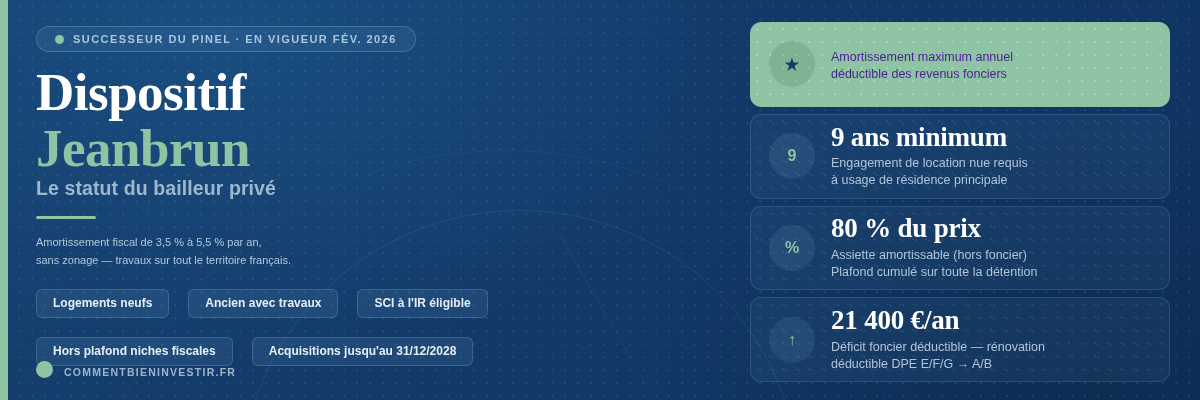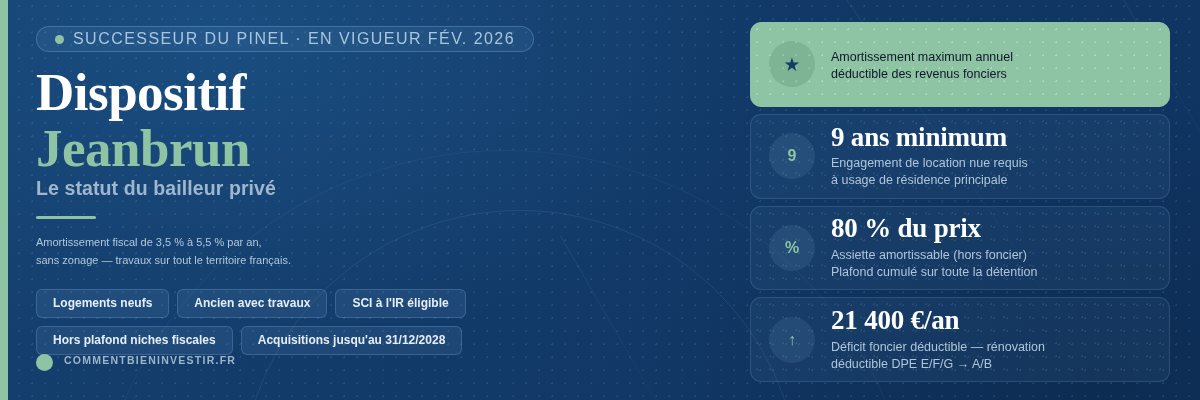--- a/index.html
+++ b/index.html
@@ -60,21 +60,21 @@
   .badge {
     display:inline-flex; align-items:center; gap:9px;
     height:26px; padding:0 18px;
     border:1px solid rgba(160,205,235,.26);
     border-radius:14px;
     background:rgba(120,175,220,.11);
     width:max-content;
   }
   .badge-dot { width:9px; height:9px; border-radius:50%; background:#8ec4a4; flex:none; }
   .badge-text {
-    font-size:16px; font-weight:normal; letter-spacing:1.45px;
+    font-size:11px; font-weight:bold; letter-spacing:1.45px;
     color:#a9c6de; white-space:nowrap;
   }
 
   
   h1 {
     font-family:"Liberation Serif", serif;
     font-size:53px; font-weight:bold; line-height:1.0;
     letter-spacing:-.5px;
   }
   .h-line1 { color:#ffffff; margin-top:14px; }
@@ -86,35 +86,35 @@
   .divider {
     width:60px; height:3px; background:#8ec4a4;
     border-radius:2px; margin-top:16px;
   }
   .body-text {
     margin-top:15px; font-size:11px; line-height:1.62;
     color:#b3c7d9; max-width:460px;
   }
 
   
-  .chips { margin-top:19px; display:flex; flex-wrap:wrap; gap:8px; max-width:452px; }
+  .chips { margin-top:19px; display:flex; flex-wrap:wrap; gap:19px; max-width:452px; }
   .chip {
     display:inline-flex; align-items:center; justify-content:center;
     height:29px; padding:0 16px;
     border:1px solid rgba(155,200,235,.22);
     border-radius:6px;
     background:rgba(120,175,220,.12);
     color:#e4eef6; font-size:12px; font-weight:bold;
     white-space:nowrap;
   }
 
   
   .footer {
-    position:absolute; left:36px; bottom:29px;
-    display:flex; align-items:flex-start; gap:11px;margin-top:16px;
+    position:absolute; left:36px; bottom:22px;
+    display:flex; align-items:flex-end; gap:11px;margin-top:16px;
   }
   .footer-dot { width:17px; height:17px; border-radius:50%; background:#8ec4a4; flex:none; }
   .footer-text {
     font-size:10.5px; font-weight:bold; letter-spacing:1.25px; color:#9db5ca;
   }
 
   
   .card {
     position:relative;
     display:flex; align-items:center; gap:16px;
@@ -152,21 +152,21 @@
   .card-body { position:relative; z-index:1; min-width:0; }
   .card-value {
     font-family:"Liberation Serif", serif;
     font-size:27px; font-weight:bold; line-height:1.05;
     color:#ffffff; letter-spacing:-.2px; white-space:nowrap;
   }
   .card.highlight .card-value { color:#163a66; }
   .card-desc {
     margin-top:4px; font-size:12.5px; line-height:1.38; color:#b0c5d8;
   }
-  .card.highlight .card-desc { color:#0f172a; }
+  .card.highlight .card-desc { color:#4c1d95; }
 </style>
 </head>
 <body>
 
 <div id="stage">
   <div class="dots"></div>
   <div class="arc arc-a"></div>
   <div class="arc arc-b"></div>
   <div class="diag diag-1"></div>
   <div class="diag diag-2"></div>

